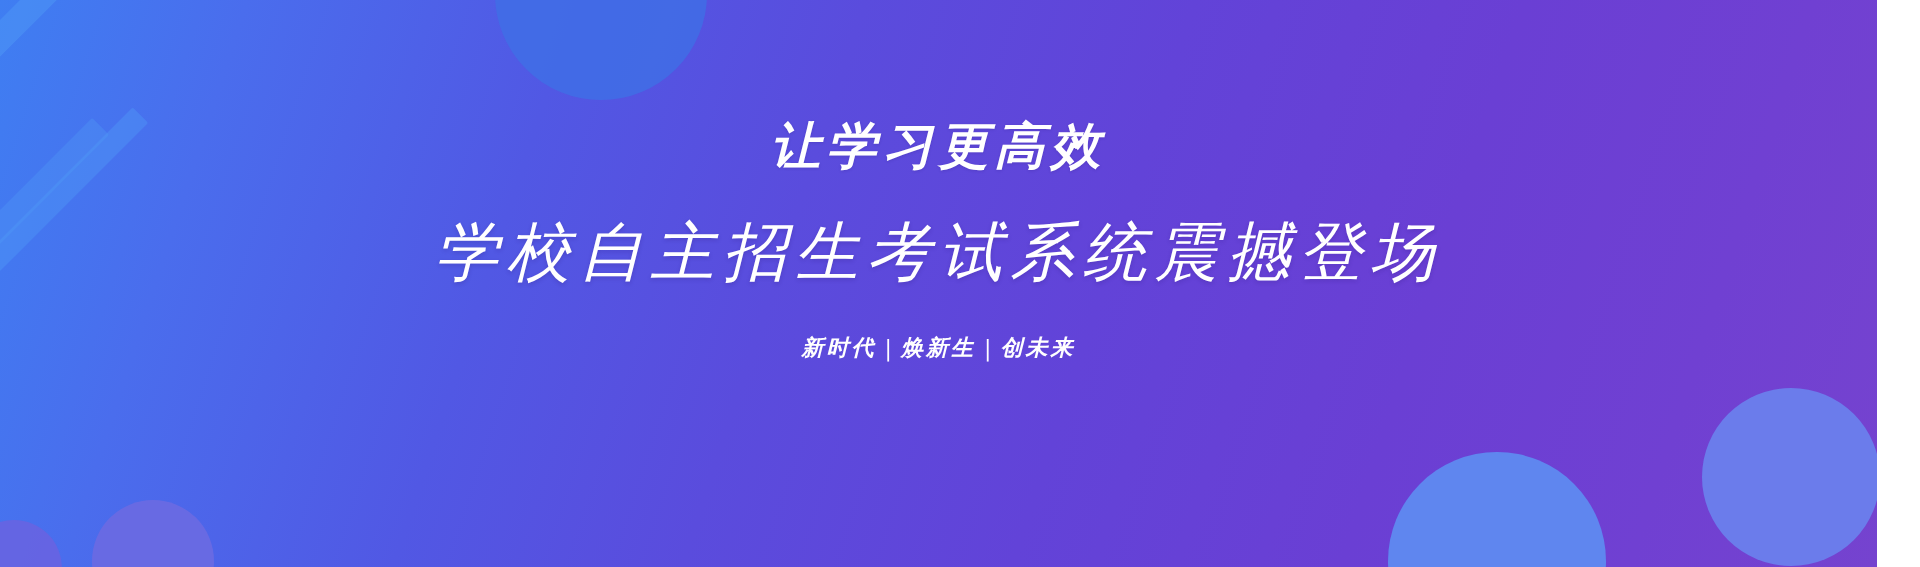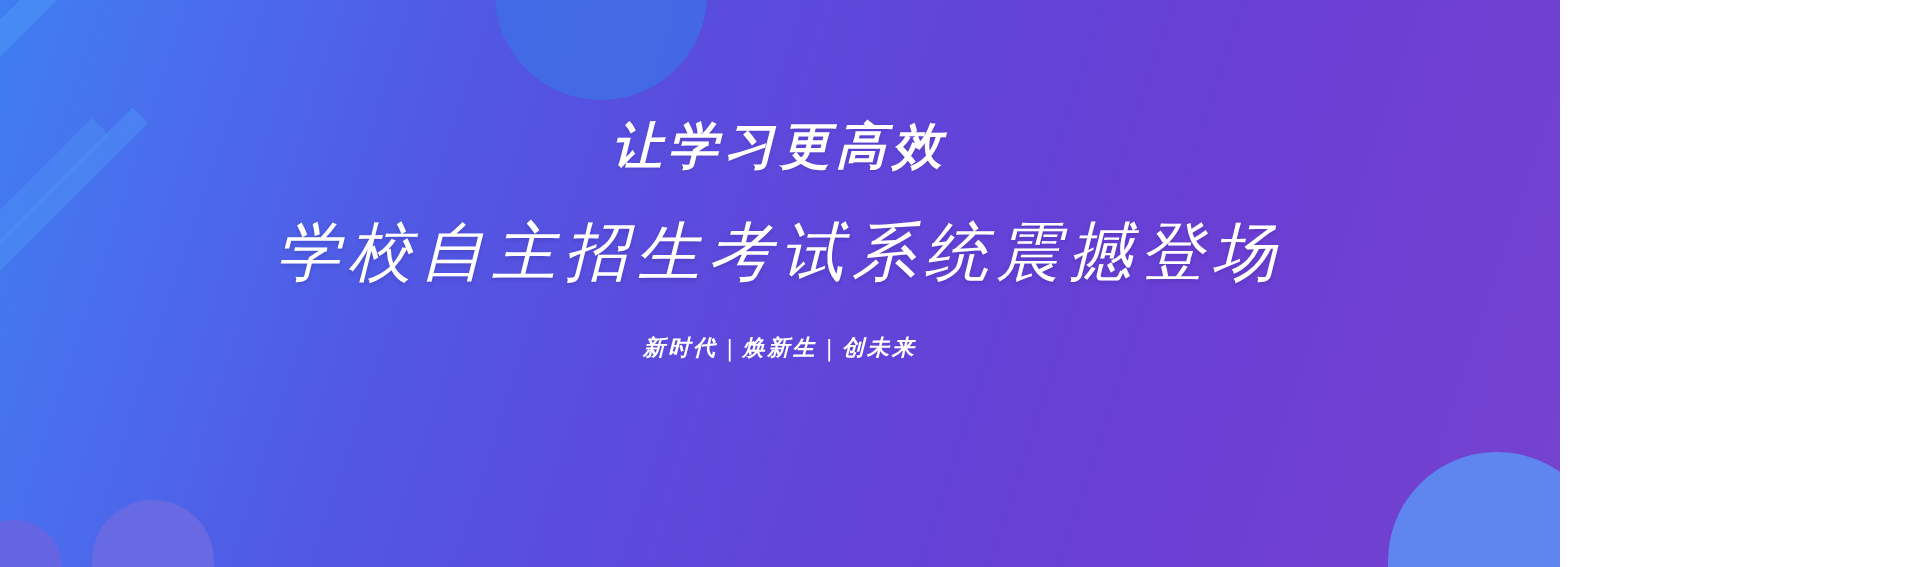--- a/index.html
+++ b/index.html
@@ -7,21 +7,21 @@
     margin: 0;
     padding: 0;
     background: #ffffff;
   }
   body {
     font-family: "DejaVu Sans", "Liberation Sans", sans-serif;
   }
 
   .banner {
     position: relative;
-    width: 1560px;
+    width: 1877px;
     height: 567px;
     overflow: hidden;
     background: linear-gradient(108deg,
         #3f7ef2 0%,
         #4a6ded 12%,
         #5158e4 28%,
         #5a4cdd 42%,
         #6243d8 58%,
         #6a3fd4 74%,
         #7040d2 88%,

